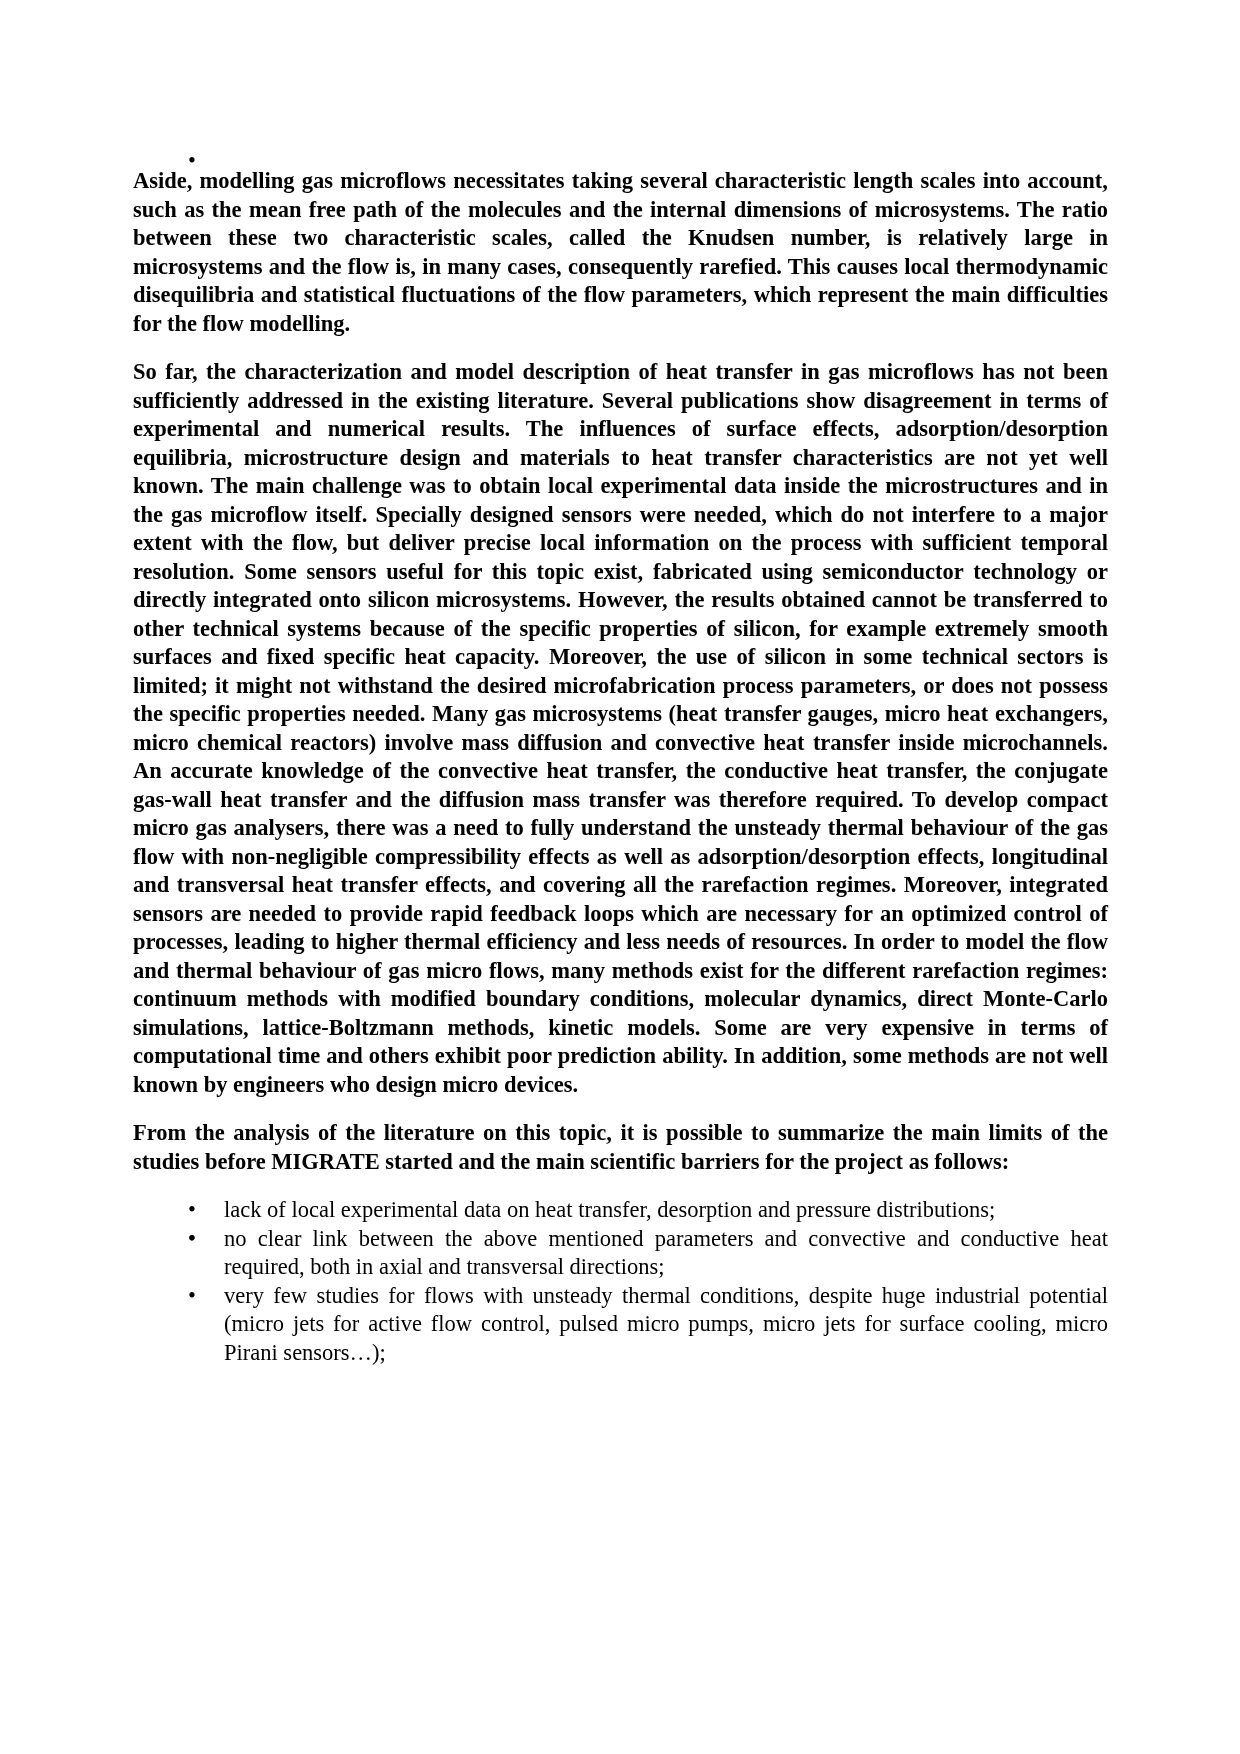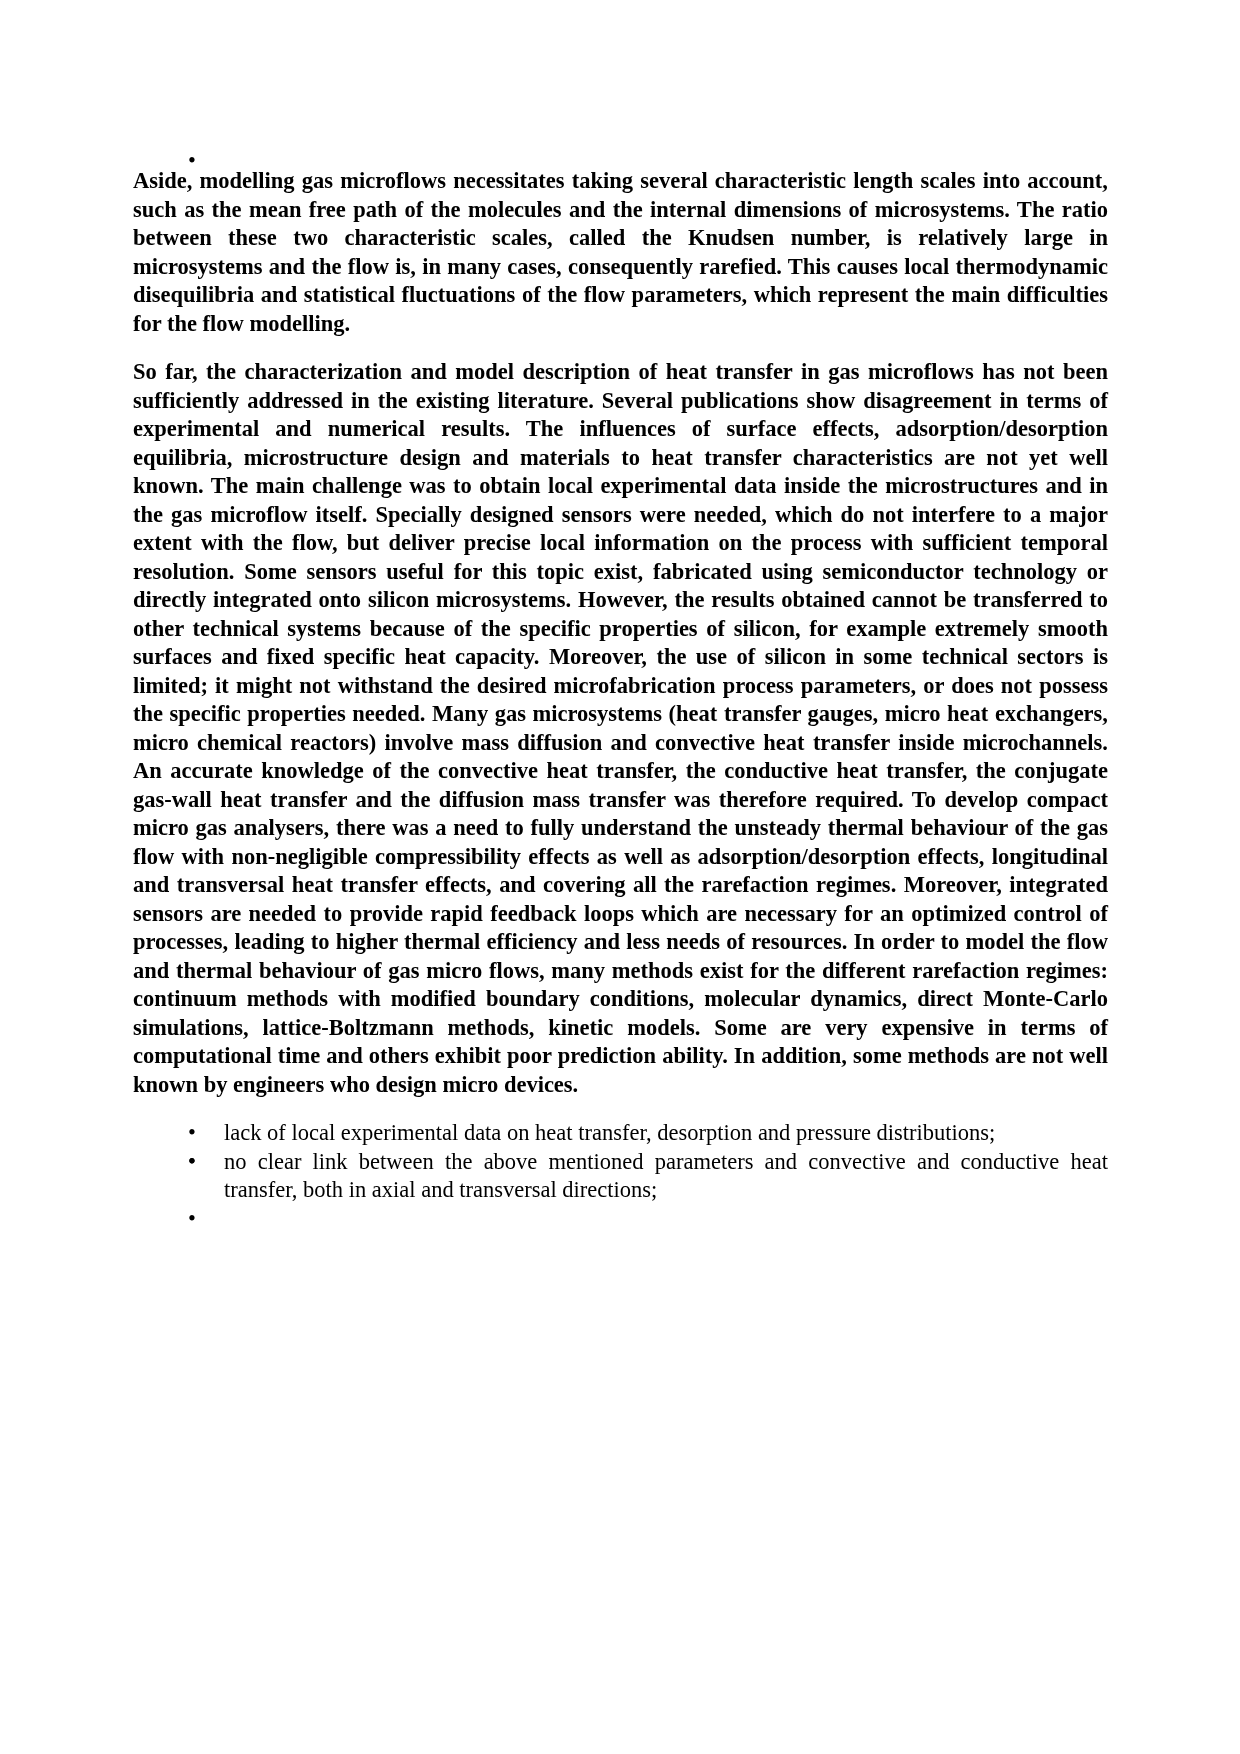--- a/index.html
+++ b/index.html
@@ -59,31 +59,33 @@
   <ul class="bullet-list">
     <li>
       <span class="bullet-marker">•</span>
     </li>
   </ul>
 
   <p class="body-para">Aside, modelling gas microflows necessitates taking several characteristic length scales into account, such as the mean free path of the molecules and the internal dimensions of microsystems. The ratio between these two characteristic scales, called the Knudsen number, is relatively large in microsystems and the flow is, in many cases, consequently rarefied. This causes local thermodynamic disequilibria and statistical fluctuations of the flow parameters, which represent the main difficulties for the flow modelling.</p>
 
   <p class="body-para">So far, the characterization and model description of heat transfer in gas microflows has not been sufficiently addressed in the existing literature. Several publications show disagreement in terms of experimental and numerical results. The influences of surface effects, adsorption/desorption equilibria, microstructure design and materials to heat transfer characteristics are not yet well known. The main challenge was to obtain local experimental data inside the microstructures and in the gas microflow itself. Specially designed sensors were needed, which do not interfere to a major extent with the flow, but deliver precise local information on the process with sufficient temporal resolution. Some sensors useful for this topic exist, fabricated using semiconductor technology or directly integrated onto silicon microsystems. However, the results obtained cannot be transferred to other technical systems because of the specific properties of silicon, for example extremely smooth surfaces and fixed specific heat capacity. Moreover, the use of silicon in some technical sectors is limited; it might not withstand the desired microfabrication process parameters, or does not possess the specific properties needed. Many gas microsystems (heat transfer gauges, micro heat exchangers, micro chemical reactors) involve mass diffusion and convective heat transfer inside microchannels. An accurate knowledge of the convective heat transfer, the conductive heat transfer, the conjugate gas-wall heat transfer and the diffusion mass transfer was therefore required. To develop compact micro gas analysers, there was a need to fully understand the unsteady thermal behaviour of the gas flow with non-negligible compressibility effects as well as adsorption/desorption effects, longitudinal and transversal heat transfer effects, and covering all the rarefaction regimes. Moreover, integrated sensors are needed to provide rapid feedback loops which are necessary for an optimized control of processes, leading to higher thermal efficiency and less needs of resources. In order to model the flow and thermal behaviour of gas micro flows, many methods exist for the different rarefaction regimes: continuum methods with modified boundary conditions, molecular dynamics, direct Monte-Carlo simulations, lattice-Boltzmann methods, kinetic models. Some are very expensive in terms of computational time and others exhibit poor prediction ability. In addition, some methods are not well known by engineers who design micro devices.</p>
 
+  <p class="body-para">From the analysis of the literature on this topic, it is possible to summarize the main limits of the studies before MIGRATE started and the main scientific barriers for the project as follows:</p>
 
   <ul class="bullet-list limits">
     <li>
       <span class="bullet-marker">•</span>
       <span>lack of local experimental data on heat transfer, desorption and pressure distributions;</span>
     </li>
     <li>
       <span class="bullet-marker">•</span>
     </li>
     <li>
       <span class="bullet-marker">•</span>
-      <span>no clear link between the above mentioned parameters and convective and conductive heat transfer, both in axial and transversal directions;</span>
+      <span>no clear link between the above mentioned parameters and convective and conductive heat required, both in axial and transversal directions;</span>
     </li>
     <li>
       <span class="bullet-marker">•</span>
+      <span>very few studies for flows with unsteady thermal conditions, despite huge industrial potential (micro jets for active flow control, pulsed micro pumps, micro jets for surface cooling, micro Pirani sensors…);</span>
     </li>
   </ul>
 
 </div>
 
 </body></html>

